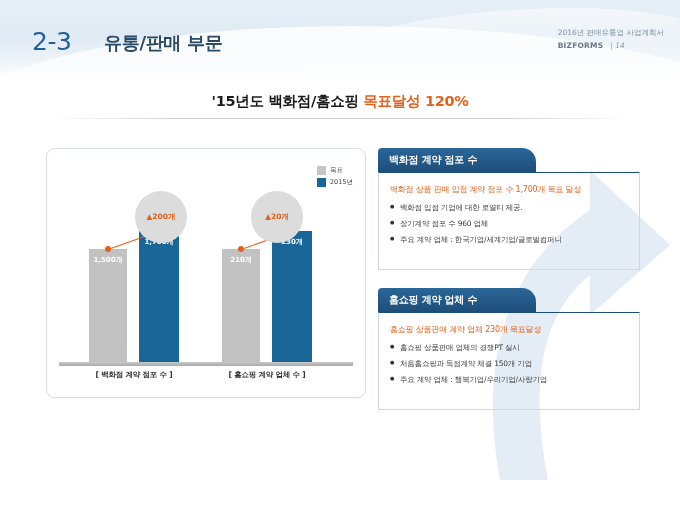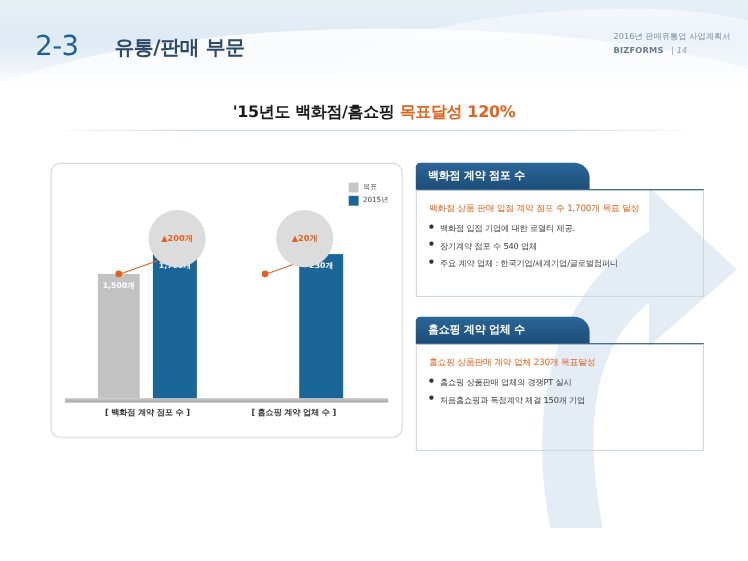--- a/index.html
+++ b/index.html
@@ -282,20 +282,23 @@
       <div class="dot" style="left:58px; top:97px;"></div>
       <div class="dot" style="left:109px; top:79px;"></div>
       <div class="conn" style="left:61px; top:100px; width:51px; transform:rotate(-19.5deg);"></div>
       <div class="badge" style="left:88px; top:42px;">
         <span>▲200개</span>
       </div>
       <div class="cat-label" style="left:22px; width:130px;">
         <span>[ 백화점 계약 점포 수 ]</span>
       </div>
 
+      <div class="bar bar-target" style="left:175px; height:113px;">
+        <div class="bar-label">210개</div>
+      </div>
       <div class="bar bar-actual" style="left:225px; height:131px;">
         <div class="bar-label">230개</div>
       </div>
       <div class="dot" style="left:191px; top:97px;"></div>
       <div class="dot" style="left:242px; top:79px;"></div>
       <div class="conn" style="left:194px; top:100px; width:51px; transform:rotate(-19.5deg);"></div>
       <div class="badge" style="left:204px; top:42px;">
         <span>▲20개</span>
       </div>
       <div class="cat-label" style="left:155px; width:130px;">
@@ -305,32 +308,33 @@
   </div>
 
   <div class="panel" style="left:378px; top:148px;">
     <div class="panel-head">
       <span>백화점 계약 점포 수</span>
     </div>
     <div class="panel-body" style="height:98px;">
       <div class="panel-lead">백화점 상품 판매 입점 계약 점포 수 1,700개 목표 달성</div>
       <ul class="panel-bullets">
         <li>백화점 입점 기업에 대한 로열티 제공.</li>
-        <li>장기계약 점포 수 540 업체</li>
+        <li>장기계약 점포 수 960 업체</li>
         <li>주요 계약 업체 : 한국기업/세계기업/글로벌컴퍼니</li>
       </ul>
     </div>
   </div>
 
   <div class="panel" style="left:378px; top:288px;">
     <div class="panel-head">
       <span>홈쇼핑 계약 업체 수</span>
     </div>
     <div class="panel-body" style="height:98px;">
       <div class="panel-lead">홈쇼핑 상품판매 계약 업체 230개 목표달성</div>
       <ul class="panel-bullets">
         <li>홈쇼핑 상품판매 업체의 경쟁PT 실시</li>
         <li>처음홈쇼핑과 독점계약 체결 150개 기업</li>
+        <li>주요 계약 업체 : 행복기업/우리기업/사랑기업</li>
       </ul>
     </div>
   </div>
 
 </div>
 
 </body></html>

